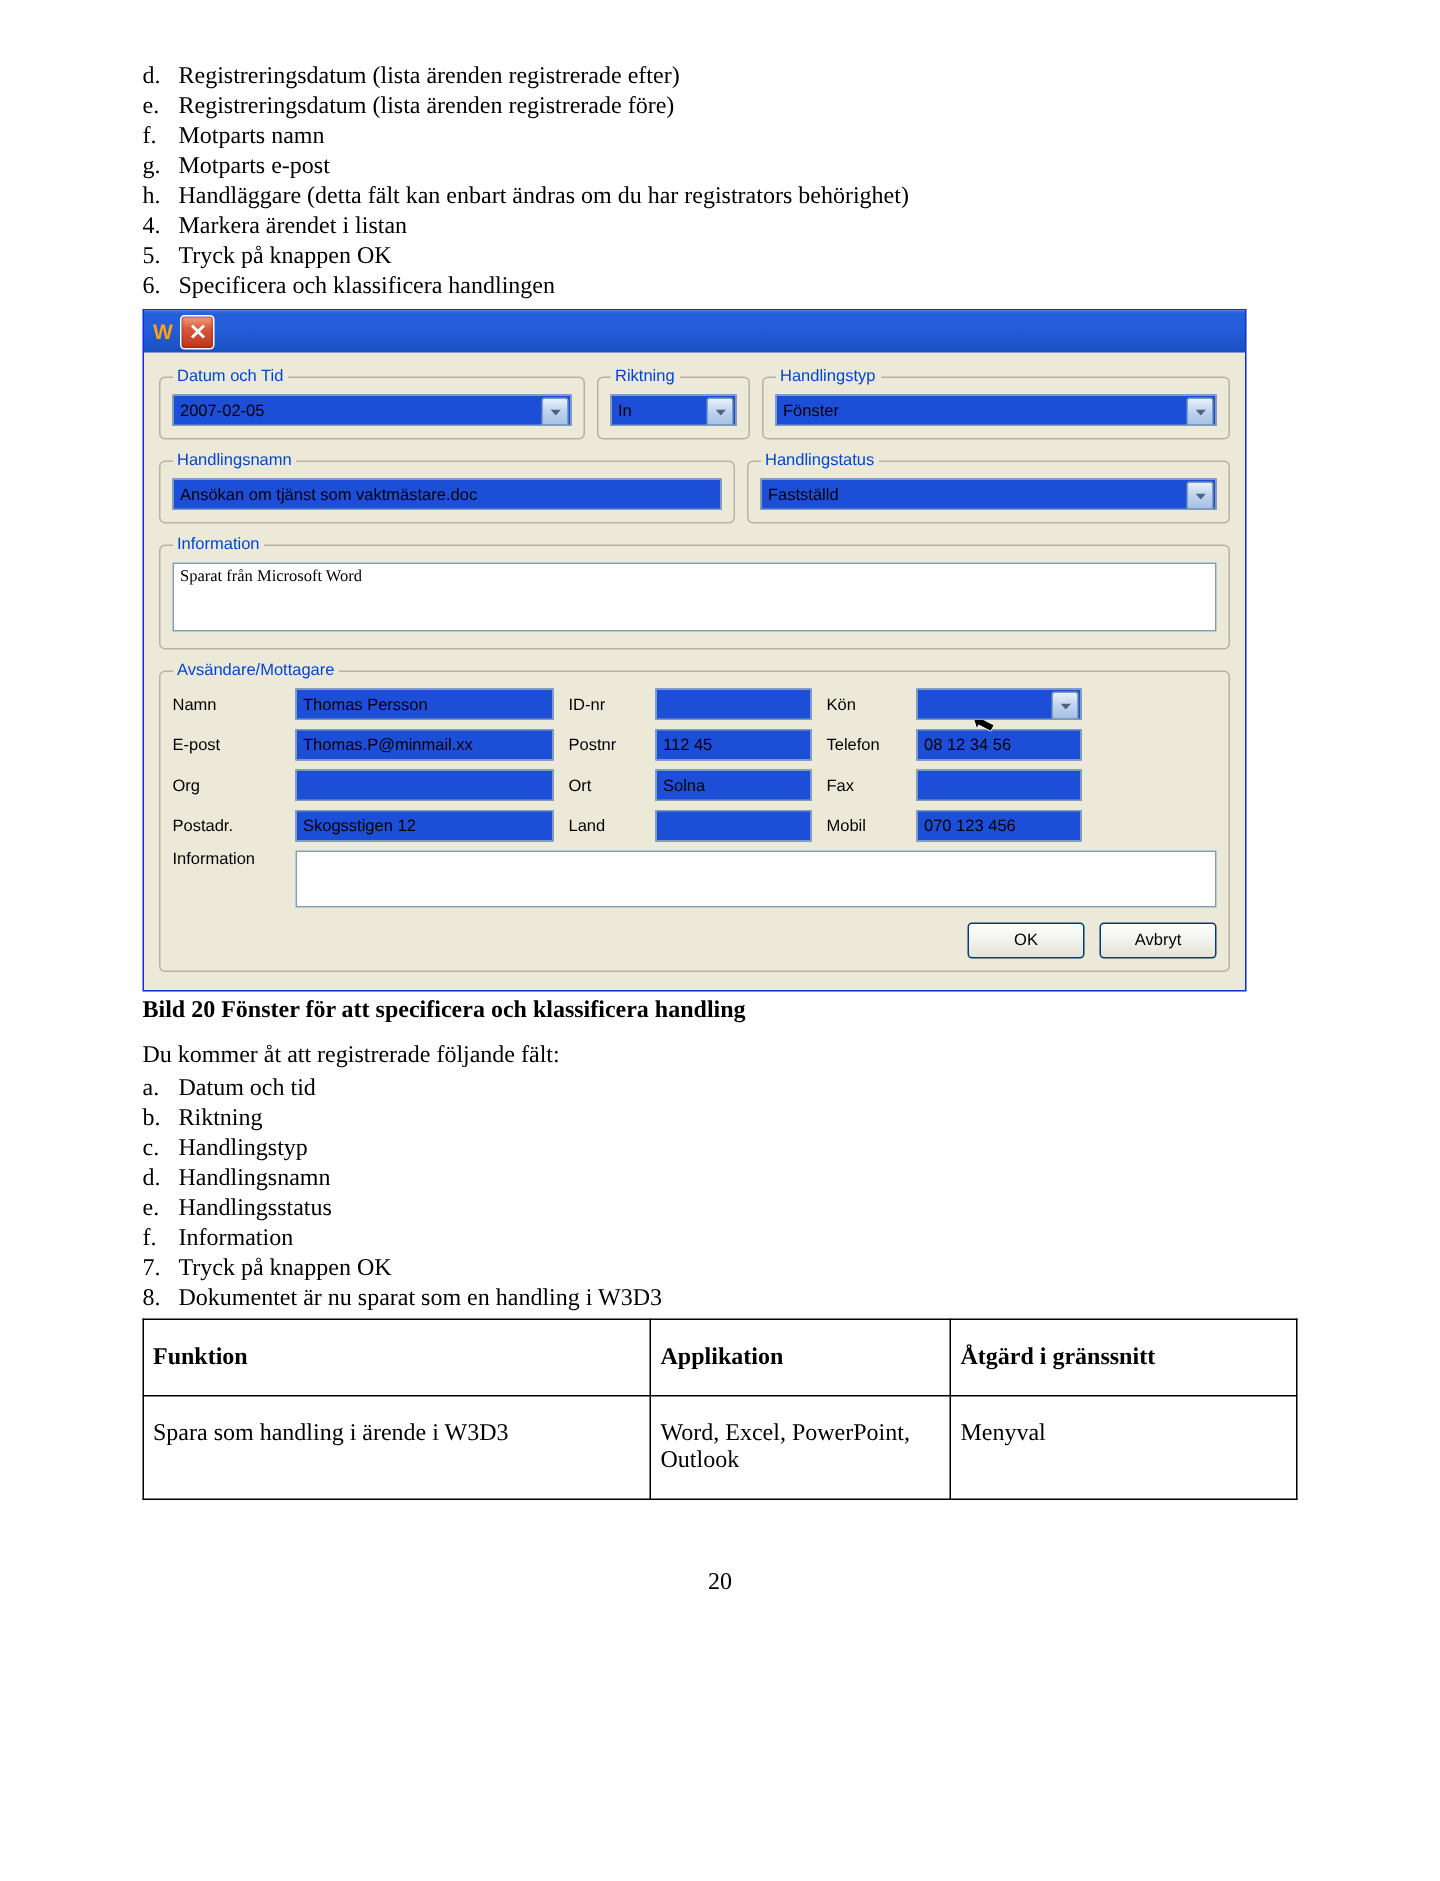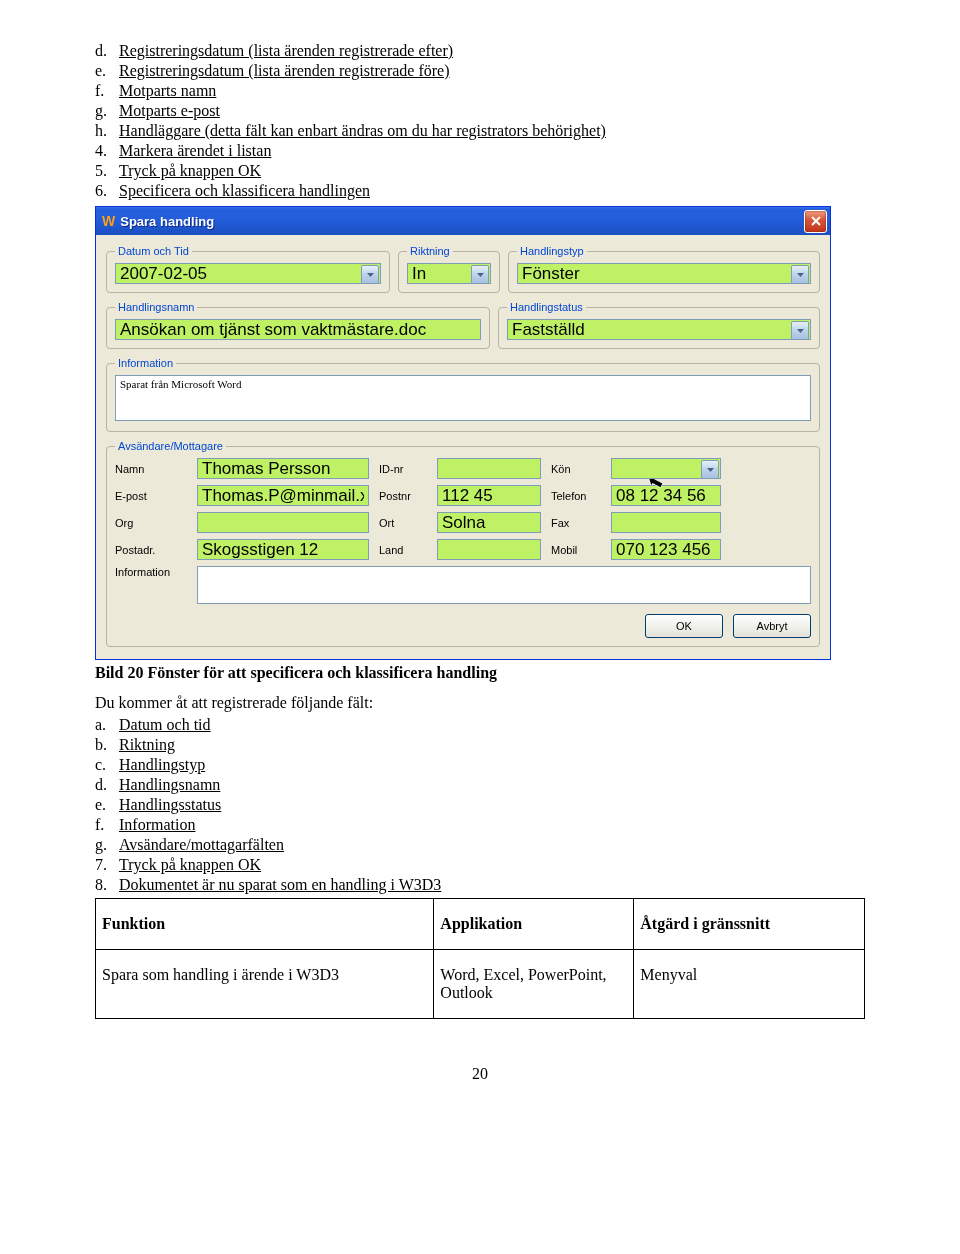--- a/index.html
+++ b/index.html
@@ -5,21 +5,21 @@
   body {
     font-family: "Times New Roman", serif;
     font-size: 16px;
     margin: 0;
     padding: 40px 95px 40px 95px;
     background: #fff;
     color: #000;
     width: 960px;
     box-sizing: border-box;
   }
-  .doc-list { margin: 0 0 4px 0; text-decoration: underline; }
+  .doc-list { margin: 0 0 4px 0; }
   .doc-list .item { margin: 2px 0; }
   .lvl1 { margin-left: 28px; }
   .lvl2 { margin-left: 70px; }
   .marker { display: inline-block; width: 24px; }
 
   
   .xp-window {
     width: 734px;
     border: 1px solid #0831d9;
     background: #ece9d8;
@@ -105,23 +105,23 @@
   }
   .row2 fieldset.xp:nth-child(1) { width: 366px; }
   .row2 fieldset.xp:nth-child(2) { flex: 1; }
   .row3, .row4 { margin-top: 8px; }
 
   .xp-input, .xp-select {
     width: 100%;
     box-sizing: border-box;
     height: 21px;
     border: 1px solid #7f9db9;
-    background: #bef264;
+    background: #1d4ed8;
     font-family: Tahoma, sans-serif;
-    font-size: 17px;
+    font-size: 11px;
     padding: 2px 4px;
   }
   .xp-select {
     position: relative;
     display: flex;
     align-items: center;
     padding-right: 18px;
   }
   .xp-select .sel-btn {
     position: absolute;
@@ -225,21 +225,20 @@
   <div class="item lvl2"><span class="marker">g.</span><span>Motparts e-post</span></div>
   <div class="item lvl2"><span class="marker">h.</span><span>Handläggare (detta fält kan enbart ändras om du har registrators behörighet)</span></div>
   <div class="item lvl1"><span class="marker">4.</span><span>Markera ärendet i listan</span></div>
   <div class="item lvl1"><span class="marker">5.</span><span>Tryck på knappen OK</span></div>
   <div class="item lvl1"><span class="marker">6.</span><span>Specificera och klassificera handlingen</span></div>
 </div>
 
 <div class="xp-window">
   <div class="xp-titlebar">
     <span class="xp-title-icon">W</span>
-    <span class="xp-title-text">Spara handling</span>
     <div class="xp-close">
       <svg viewBox="0 0 10 10" width="10" height="10">
           <path d="M1 1 L9 9 M9 1 L1 9" stroke="#fff" stroke-width="2"></path>
         </svg>
     </div>
   </div>
   <div class="xp-body">
     <span class="cursor-arrow">⬉</span>
 
     <div class="row1">
@@ -359,21 +358,20 @@
 
 <div class="para">Du kommer åt att registrerade följande fält:</div>
 
 <div class="doc-list">
   <div class="item lvl2"><span class="marker">a.</span><span>Datum och tid</span></div>
   <div class="item lvl2"><span class="marker">b.</span><span>Riktning</span></div>
   <div class="item lvl2"><span class="marker">c.</span><span>Handlingstyp</span></div>
   <div class="item lvl2"><span class="marker">d.</span><span>Handlingsnamn</span></div>
   <div class="item lvl2"><span class="marker">e.</span><span>Handlingsstatus</span></div>
   <div class="item lvl2"><span class="marker">f.</span><span>Information</span></div>
-  <div class="item lvl2"><span class="marker">g.</span><span>Avsändare/mottagarfälten</span></div>
   <div class="item lvl1"><span class="marker">7.</span><span>Tryck på knappen OK</span></div>
   <div class="item lvl1"><span class="marker">8.</span><span>Dokumentet är nu sparat som en handling i W3D3</span></div>
 </div>
 
 <table class="func">
   <tbody>
       <tr>
     <th>Funktion</th>
     <th>Applikation</th>
     <th>Åtgärd i gränssnitt</th>

